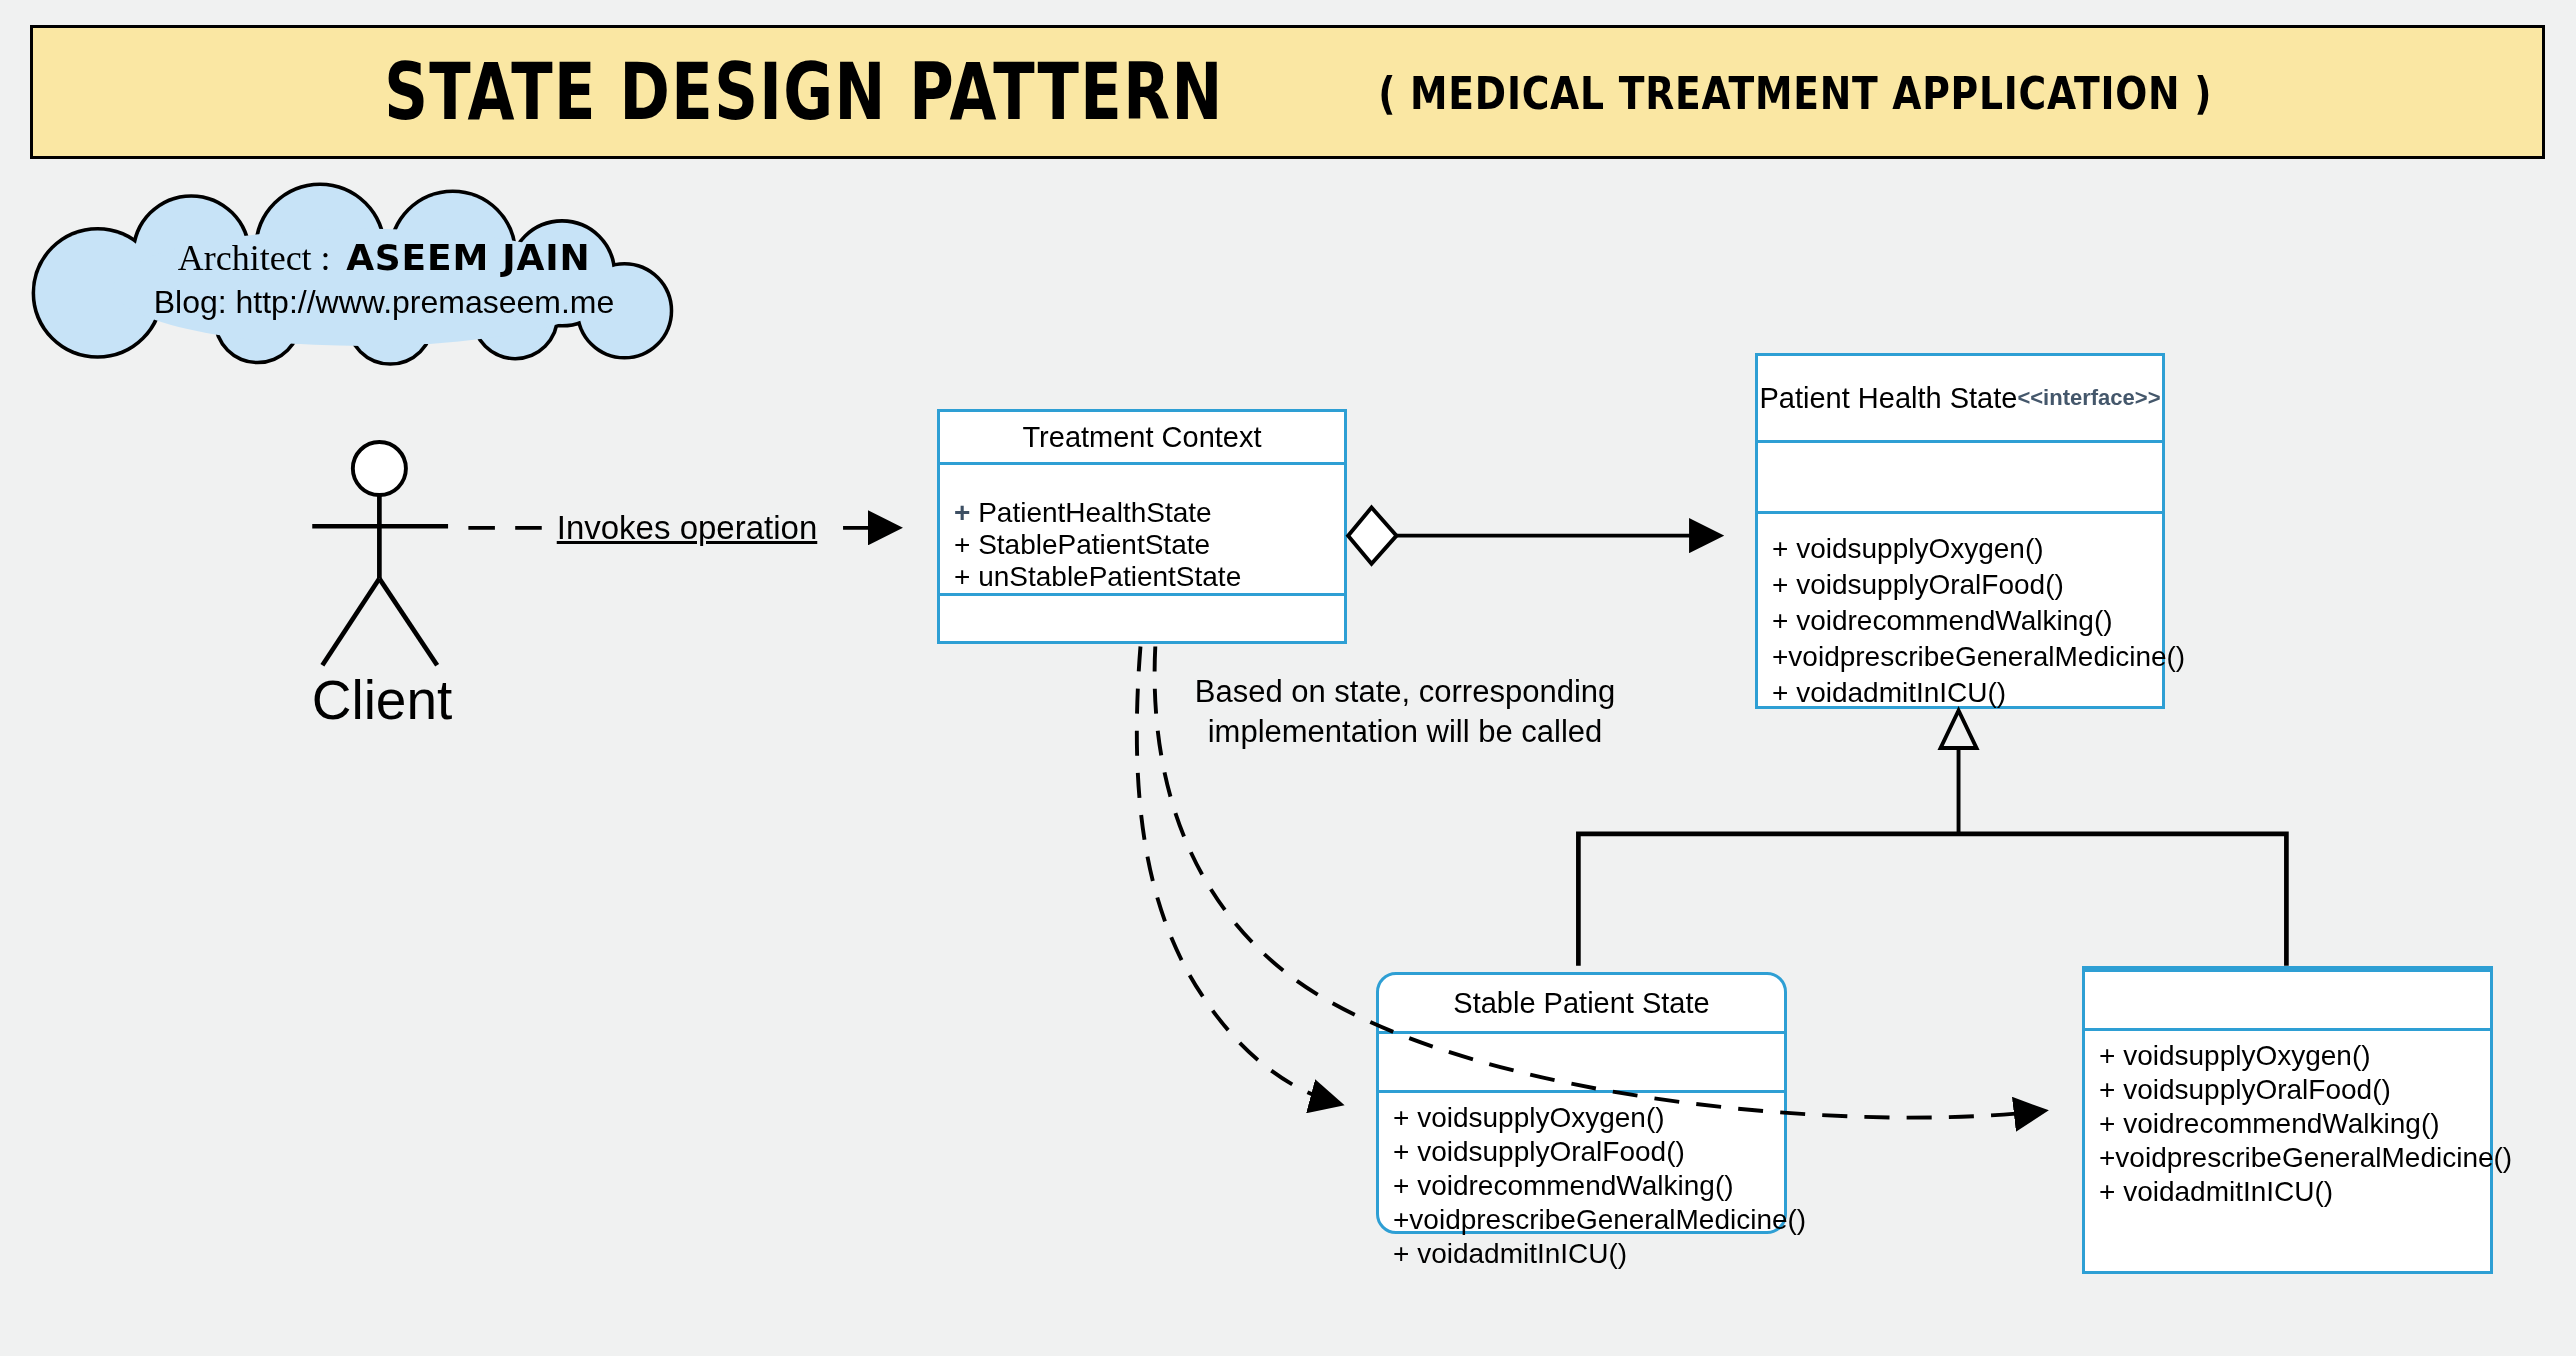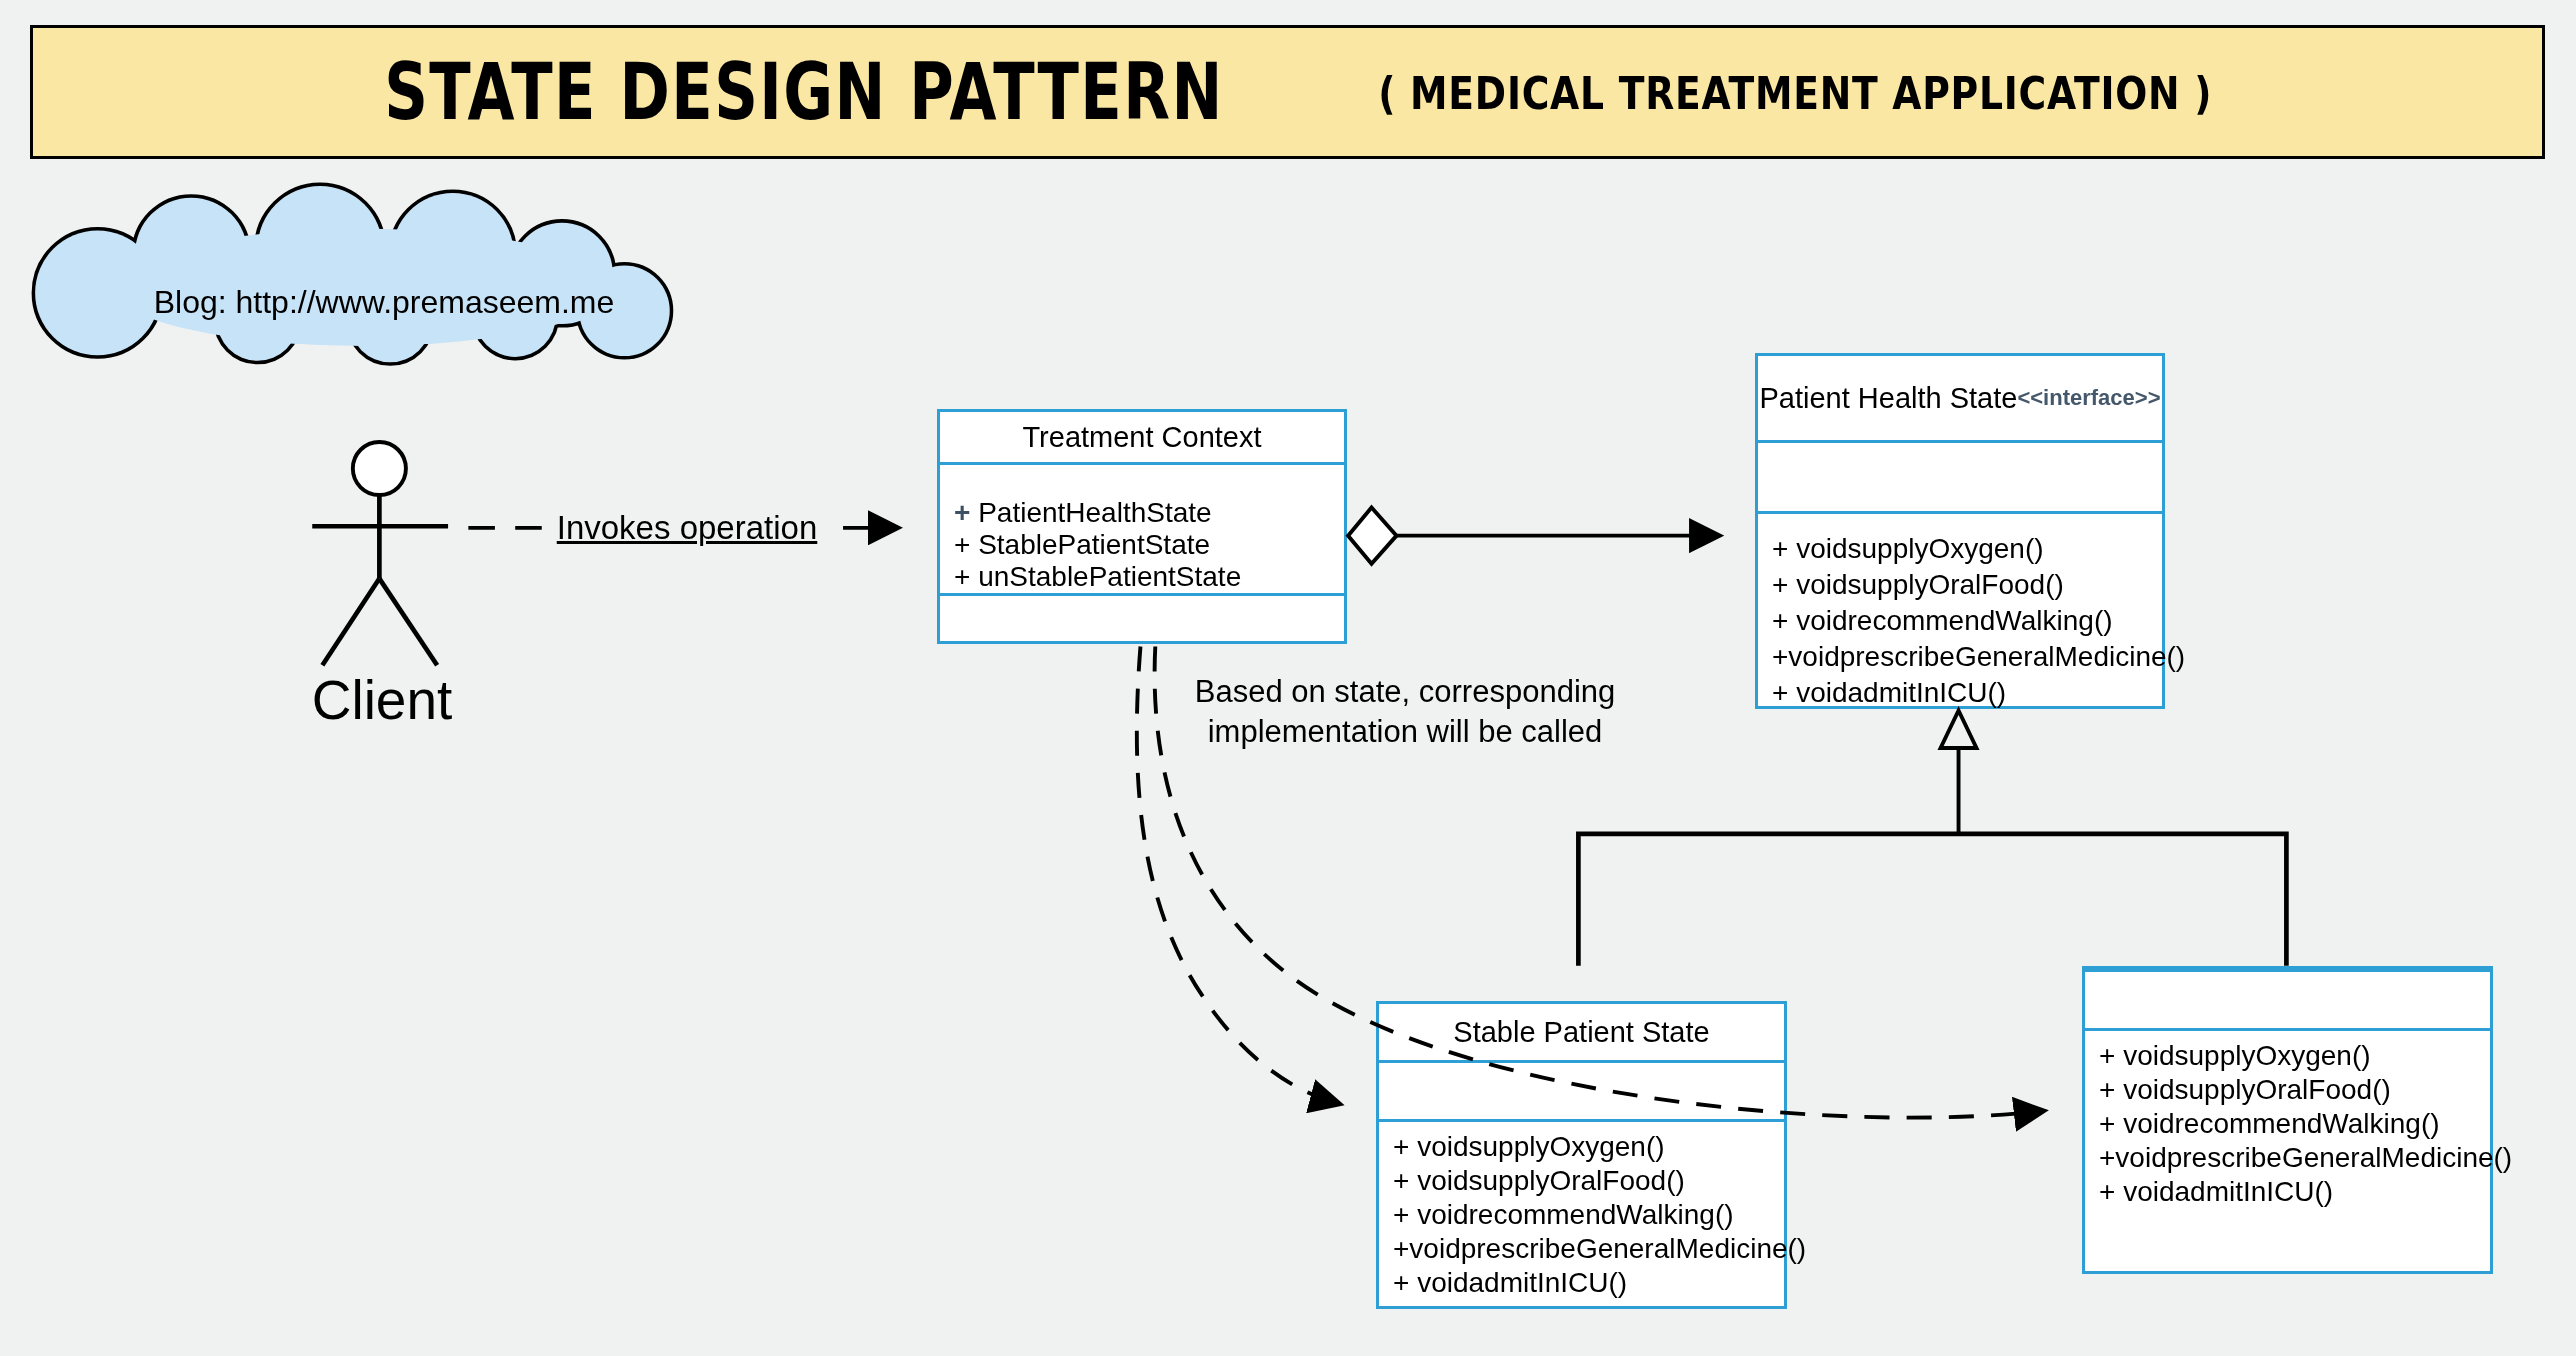--- a/index.html
+++ b/index.html
@@ -96,21 +96,21 @@
     <div class="uml-sec uml-empty" style="height:71px;"></div>
     <div class="uml-sec uml-body phs-methods">
       <div class="uml-line">+ voidsupplyOxygen()</div>
       <div class="uml-line">+ voidsupplyOralFood()</div>
       <div class="uml-line">+ voidrecommendWalking()</div>
       <div class="uml-line">+voidprescribeGeneralMedicine()</div>
       <div class="uml-line">+ voidadmitInICU()</div>
     </div>
   </div>
 
-  <div class="uml" style="left:1376px;top:1001px;width:411px;height:308px;">
+  <div class="uml" style="left:1376px;top:972px;width:411px;height:262px;border-radius:20px;">
     <div class="uml-head" style="height:56px;">
       <span class="uml-title">Stable Patient State</span>
     </div>
     <div class="uml-sec uml-empty" style="height:59px;"></div>
     <div class="uml-sec uml-body sub-methods">
       <div class="uml-line">+ voidsupplyOxygen()</div>
       <div class="uml-line">+ voidsupplyOralFood()</div>
       <div class="uml-line">+ voidrecommendWalking()</div>
       <div class="uml-line">+voidprescribeGeneralMedicine()</div>
       <div class="uml-line">+ voidadmitInICU()</div>
@@ -177,20 +177,24 @@
     <g>
       <polygon points="2509,910 2486,958 2532,958" fill="#f0f1f1" stroke="#000" stroke-width="5"></polygon>
       <line x1="2509" y1="958" x2="2509" y2="1068" stroke="#000" stroke-width="5"></line>
       <path d="M2022 1237 V1068 H2929 V1237" fill="none" stroke="#000" stroke-width="6"></path>
     </g>
 
     <path d="M1461 828 C1445 1030 1470 1170 1540 1275 C1588 1348 1648 1396 1716 1414" stroke="#000" stroke-width="5" stroke-dasharray="32 22" fill="none" marker-end="url(#arr)"></path>
     <path d="M1480 828 C1470 1030 1545 1185 1685 1272 C1905 1408 2360 1452 2618 1423" stroke="#000" stroke-width="5" stroke-dasharray="32 22" fill="none" marker-end="url(#arr)"></path>
   </svg>
 
+  <div class="cloud-line1">
+    <span class="cloud-prefix">Architect :</span>
+    <span class="cloud-name">ASEEM JAIN</span>
+  </div>
   <div class="cloud-line2">Blog: http://www.premaseem.me</div>
 
   <div class="client-label">Client</div>
 
   <div class="invokes-label">Invokes operation</div>
 
   <div class="note">
     <div>Based on state, corresponding</div>
     <div>implementation will be called</div>
   </div>

